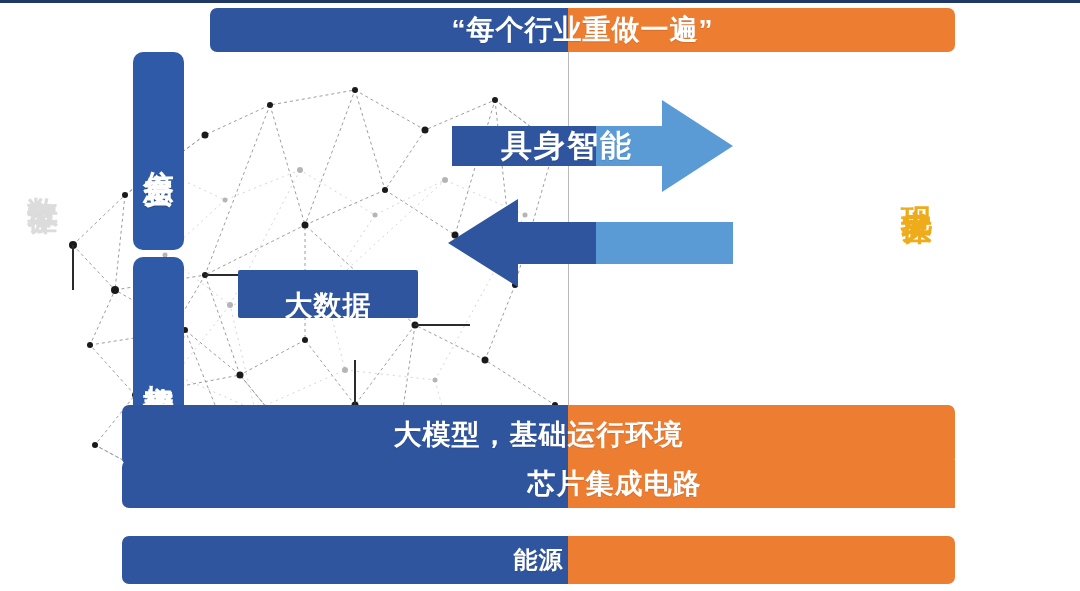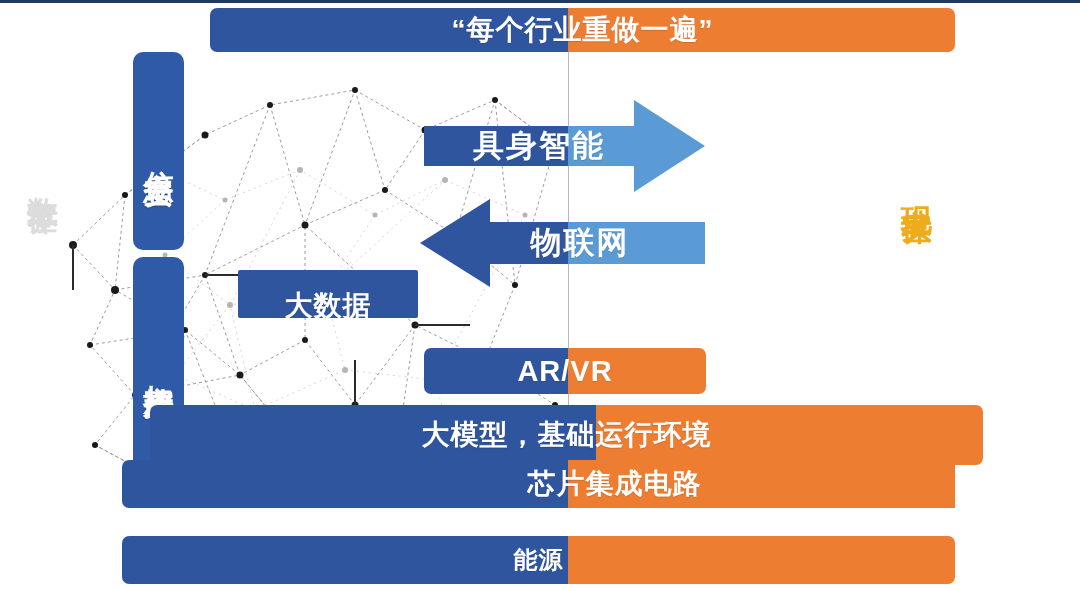--- a/index.html
+++ b/index.html
@@ -53,21 +53,21 @@
   #real-world{left:898px;top:182px;color:#eeac1c;}
 
   
   .ellipse{
     position:absolute;background:#2f5aa8;border-radius:50%;
     display:flex;align-items:center;justify-content:center;
     color:#fff;font-size:32px;font-weight:bold;letter-spacing:1px;
   }
 
   
-  .arrow-wrap{position:absolute;}
+  .arrow-wrap{position:absolute;margin-left:28px;}
   .arrow-wrap svg{display:block;}
   .arrow-label{
     position:absolute;top:0;left:0;width:100%;height:100%;
     display:flex;align-items:center;justify-content:center;
     color:#fff;font-size:31px;font-weight:bold;letter-spacing:2px;
     text-shadow:0 1px 1px rgba(0,0,0,.12);
   }
 </style>
 </head>
 <body>
@@ -216,36 +216,30 @@
       <defs>
         <clipPath id="clip-left-arrow">
           <polygon points="0,45 70,1 70,24 285,24 285,66 70,66 70,89"></polygon>
         </clipPath>
       </defs>
       <g clip-path="url(#clip-left-arrow)">
         <rect x="0" y="0" width="148" height="90" fill="#30559f"></rect>
         <rect x="148" y="0" width="138" height="90" fill="#5b9bd5"></rect>
       </g>
     </svg>
-    <div class="arrow-label" style="left:60px;width:200px;">物联网</div>
   </div>
 
 
   <div class="bar" style="left:238px;top:270px;width:180px;height:48px;border-radius:2px;">
     <div class="seg-left" style="width:180px;"></div>
     <div class="bar-text" style="font-size:28px;margin-top:12px;">大数据</div>
   </div>
 
-  <div class="bar" style="left:424px;top:348px;width:282px;height:46px;">
-    <div class="seg-left" style="width:144px;"></div>
-    <div class="seg-right" style="width:138px;background:#ed7d31;"></div>
-    <div class="bar-text" style="font-size:29px;">AR/VR</div>
-  </div>
-
-  <div class="bar" style="left:122px;top:405px;width:833px;height:60px;margin-left:28px;">
+
+  <div class="bar" style="left:122px;top:405px;width:833px;height:60px;">
     <div class="seg-left" style="width:446px;"></div>
     <div class="seg-right" style="width:387px;background:#ed7d31;"></div>
     <div class="bar-text" style="font-size:28px;">大模型，基础运行环境</div>
   </div>
 
   <div class="bar" style="left:122px;top:460px;width:985px;height:48px;">
     <div class="seg-left" style="width:446px;"></div>
     <div class="seg-right" style="width:387px;background:#ed7d31;"></div>
     <div class="bar-text" style="font-size:28px;">芯片集成电路</div>
   </div>

